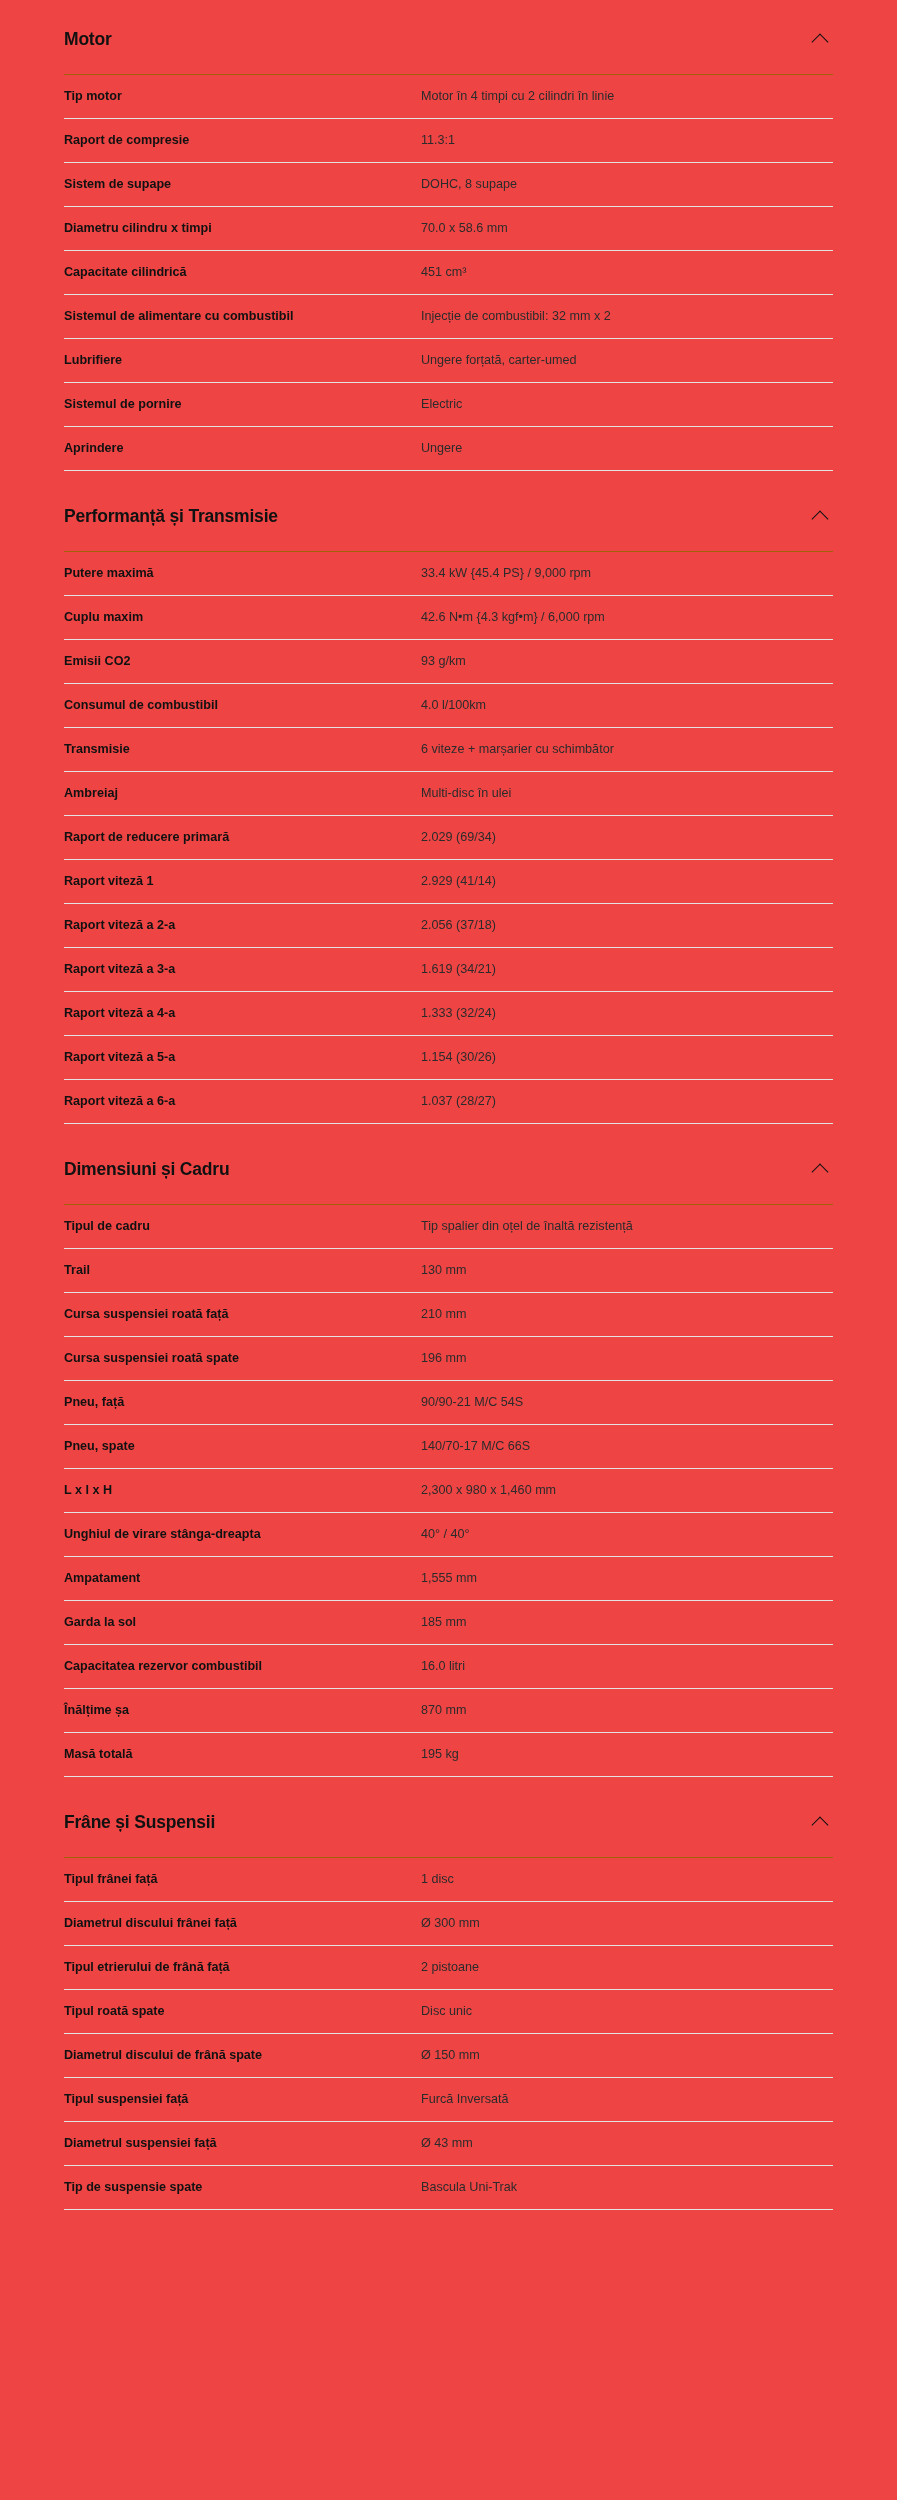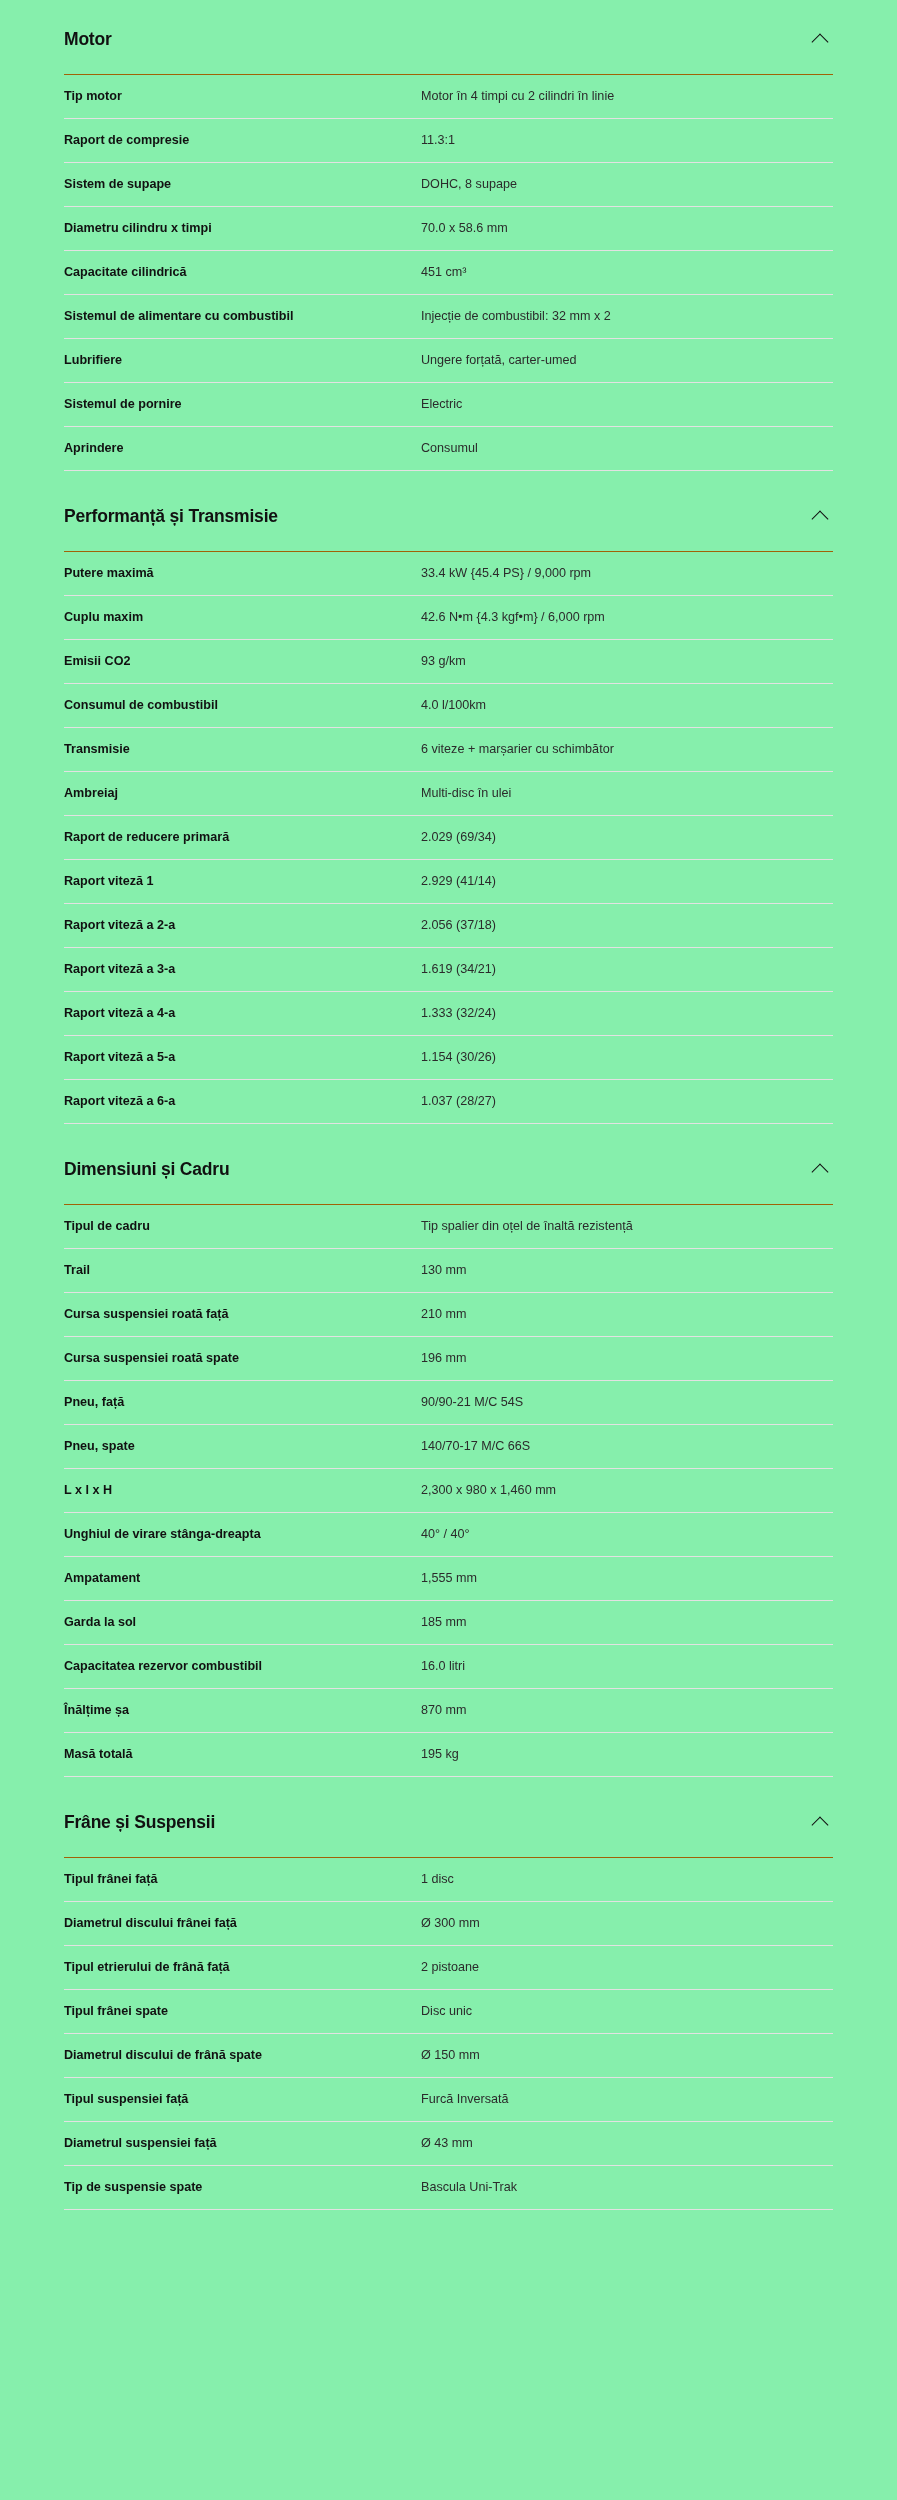--- a/index.html
+++ b/index.html
@@ -11,21 +11,21 @@
   body {
     width: 897px;
     font-family: "Liberation Sans", sans-serif;
     color: #1a1a1a;
     -webkit-font-smoothing: antialiased;
   }
   .page {
     width: 897px;
     min-height: 2500px;
     padding: 0 0 40px 0;
-    background: #86efac;
+    background: #ef4444;
   }
   .section {
     margin: 0 auto;
     padding: 0;
   }
   .section-header {
     display: flex;
     align-items: center;
     justify-content: space-between;
     margin-left: 64px;
@@ -132,21 +132,21 @@
             <tr class="spec-row">
               <td class="spec-label">Lubrifiere</td>
               <td class="spec-value">Ungere forțată, carter-umed</td>
             </tr>
             <tr class="spec-row">
               <td class="spec-label">Sistemul de pornire</td>
               <td class="spec-value">Electric</td>
             </tr>
             <tr class="spec-row">
               <td class="spec-label">Aprindere</td>
-              <td class="spec-value">Consumul</td>
+              <td class="spec-value">Ungere</td>
             </tr>
           </tbody>
         </table>
       </div>
       <div class="section">
         <div class="section-header">
           <div class="section-title">Performanță și Transmisie</div>
           <span class="chev"></span>
         </div>
         <table class="spec-table">
@@ -281,21 +281,21 @@
             </tr>
             <tr class="spec-row">
               <td class="spec-label">Diametrul discului frânei față</td>
               <td class="spec-value">Ø 300 mm</td>
             </tr>
             <tr class="spec-row">
               <td class="spec-label">Tipul etrierului de frână față</td>
               <td class="spec-value">2 pistoane</td>
             </tr>
             <tr class="spec-row">
-              <td class="spec-label">Tipul frânei spate</td>
+              <td class="spec-label">Tipul roată spate</td>
               <td class="spec-value">Disc unic</td>
             </tr>
             <tr class="spec-row">
               <td class="spec-label">Diametrul discului de frână spate</td>
               <td class="spec-value">Ø 150 mm</td>
             </tr>
             <tr class="spec-row">
               <td class="spec-label">Tipul suspensiei față</td>
               <td class="spec-value">Furcă Inversată</td>
             </tr>

